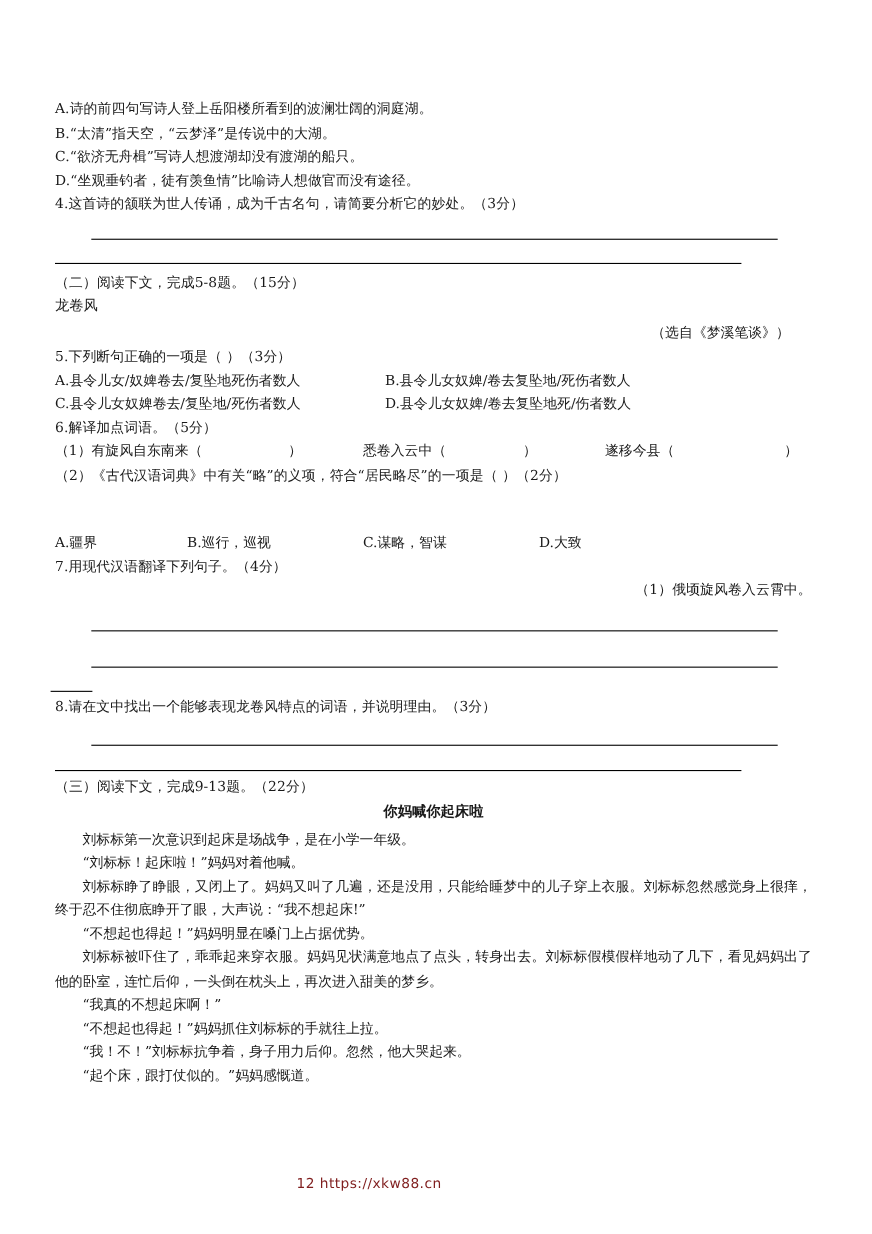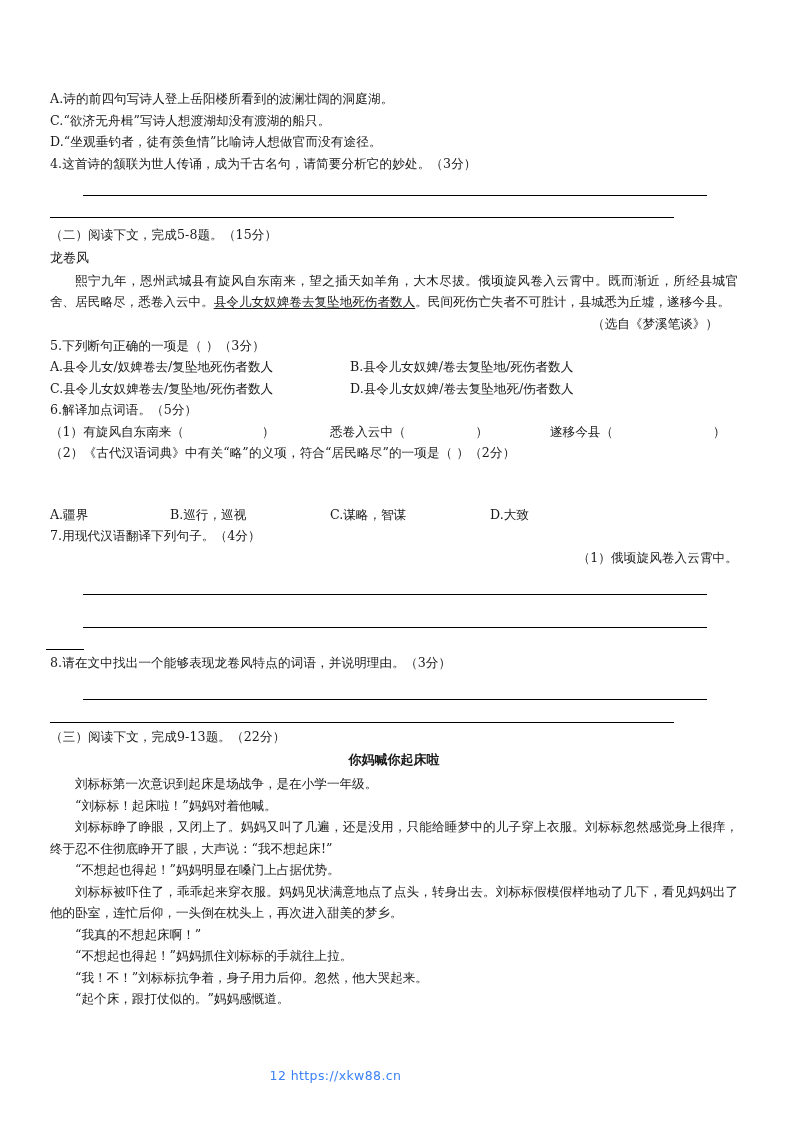--- a/index.html
+++ b/index.html
@@ -103,48 +103,48 @@
   .choicerow4 .c3 { width: 160px; }
 
   
   .footer {
     position: absolute;
     left: 0;
     top: 1068px;
     width: 671px;
     text-align: center;
     font-size: 12.5px;
-    color: #3b82f6;
+    color: #7f1d1d;
     font-family: "DejaVu Sans", "Liberation Sans", sans-serif;
     letter-spacing: 0.4px;
   }
 </style>
 </head>
 <body>
 
 <div class="page">
 
   <div>
     <div class="line">A.诗的前四句写诗人登上岳阳楼所看到的波澜壮阔的洞庭湖。</div>
+    <div class="line">B.“太清”指天空，“云梦泽”是传说中的大湖。</div>
     <div class="line">C.“欲济无舟楫”写诗人想渡湖却没有渡湖的船只。</div>
     <div class="line">D.“坐观垂钓者，徒有羡鱼情”比喻诗人想做官而没有途径。</div>
   </div>
 
   <div class="line">4.这首诗的颔联为世人传诵，成为千古名句，请简要分析它的妙处。（3分）</div>
 
   <div class="ansblock" style="height:50px;">
     <div class="rule-long" style="left:33px; top:21px; width:624px;"></div>
     <div class="rule-long" style="left:0px;  top:43px; width:624px;"></div>
   </div>
 
   <div class="line">（二）阅读下文，完成5-8题。（15分）</div>
 
   <div class="title-cn">龙卷风</div>
 
-  <p class="para indent2"><span>熙宁九年，恩州武城县有旋风自东南来，望之插天如羊角，大木尽拔。俄顷旋风卷入云霄中。既而渐近，所经县城官舍、居民略尽，悉卷入云中。</span><span class="u">县令儿女奴婢卷去复坠地死伤者数人</span><span>。民间死伤亡失者不可胜计，县城悉为丘墟，遂移今县。</span></p>
 
   <div class="source-right">（选自《梦溪笔谈》）</div>
 
   <div class="line">5.下列断句正确的一项是（            ）（3分）</div>
   <div class="optrow">
     <span class="colA">A.县令儿女/奴婢卷去/复坠地死伤者数人</span><span class="colB">B.县令儿女奴婢/卷去复坠地/死伤者数人</span>
   </div>
   <div class="optrow">
     <span class="colA">C.县令儿女奴婢卷去/复坠地/死伤者数人</span><span class="colB">D.县令儿女奴婢/卷去复坠地死/伤者数人</span>
   </div>

